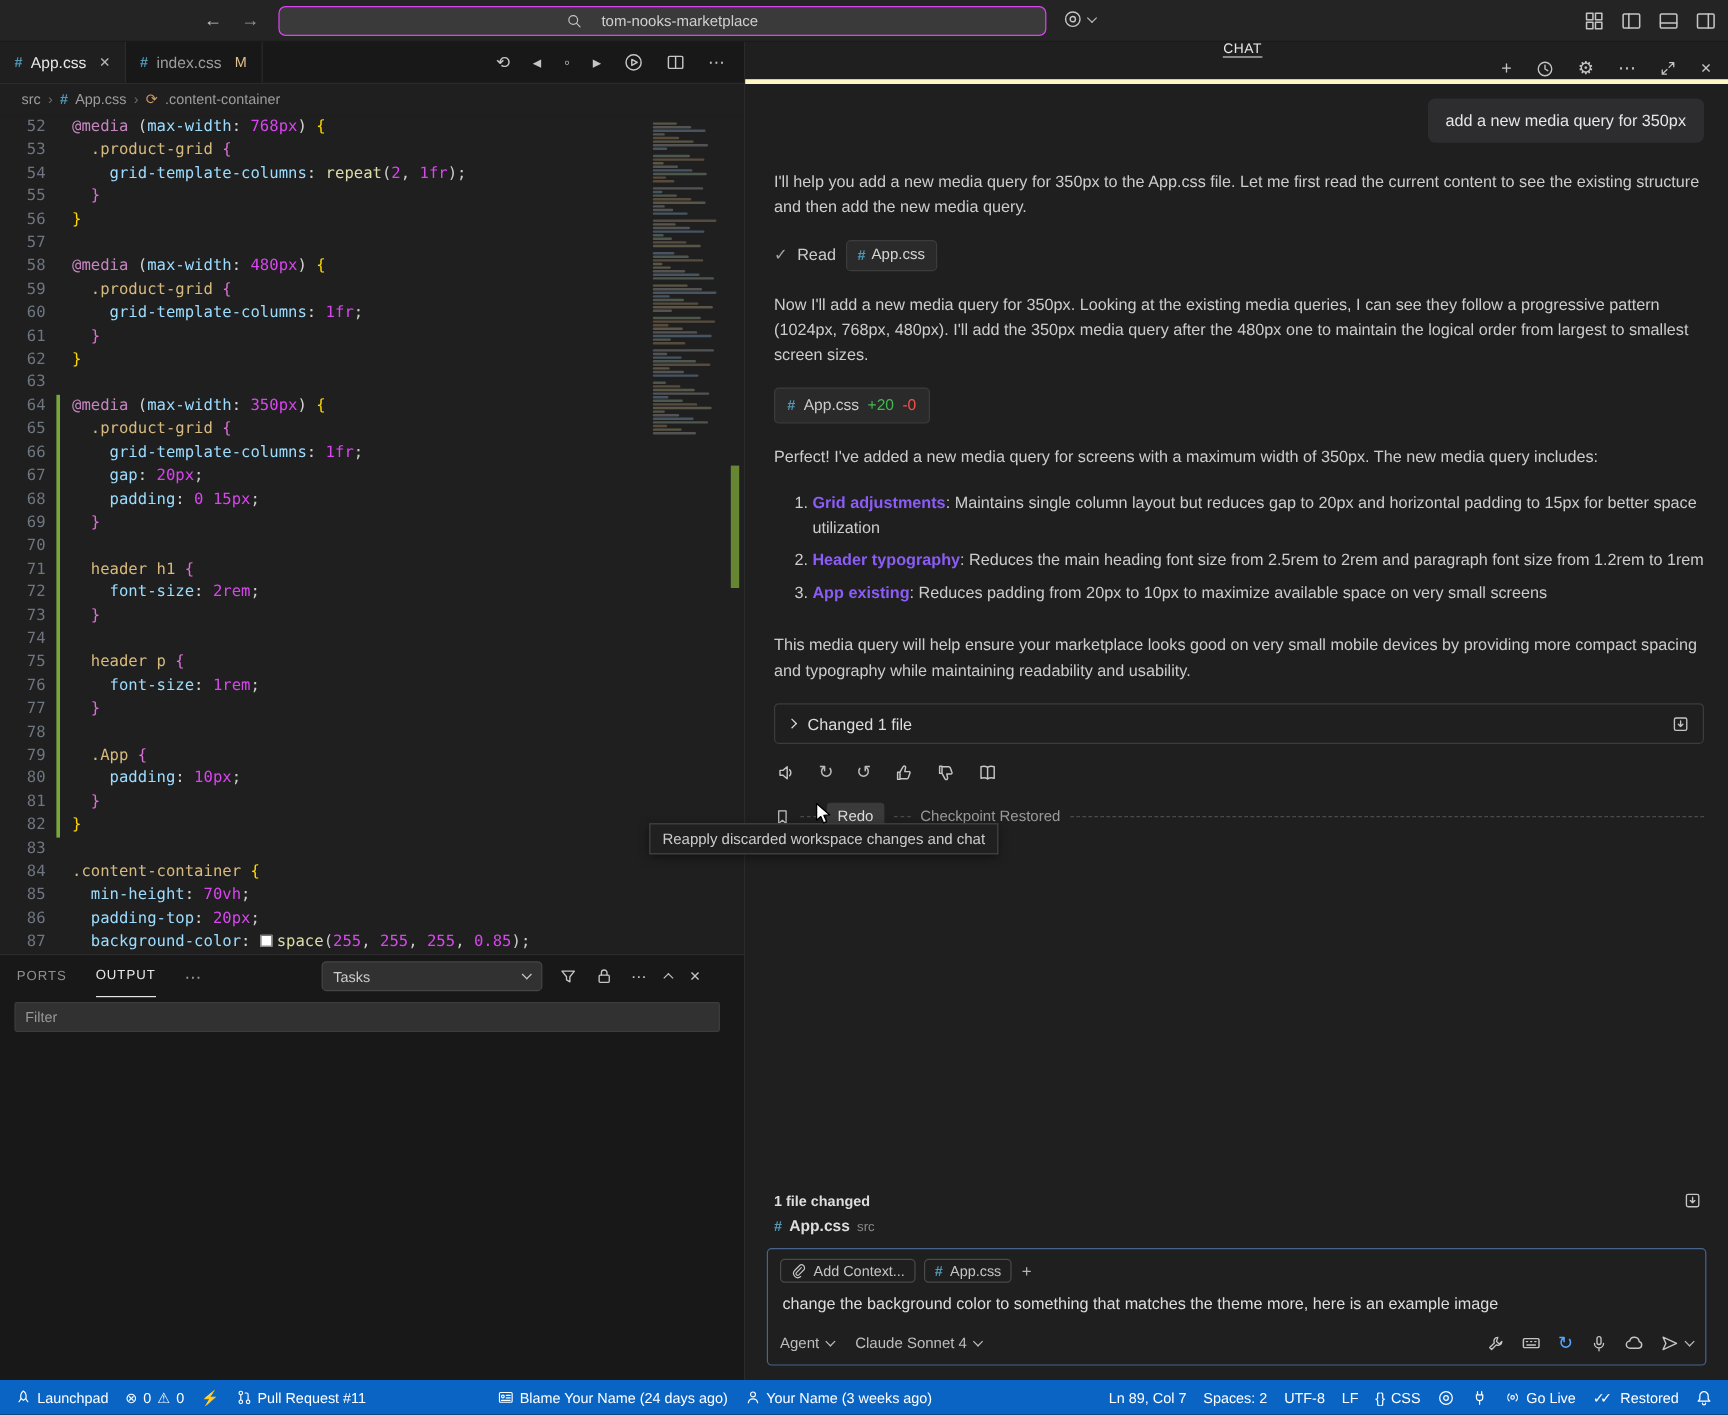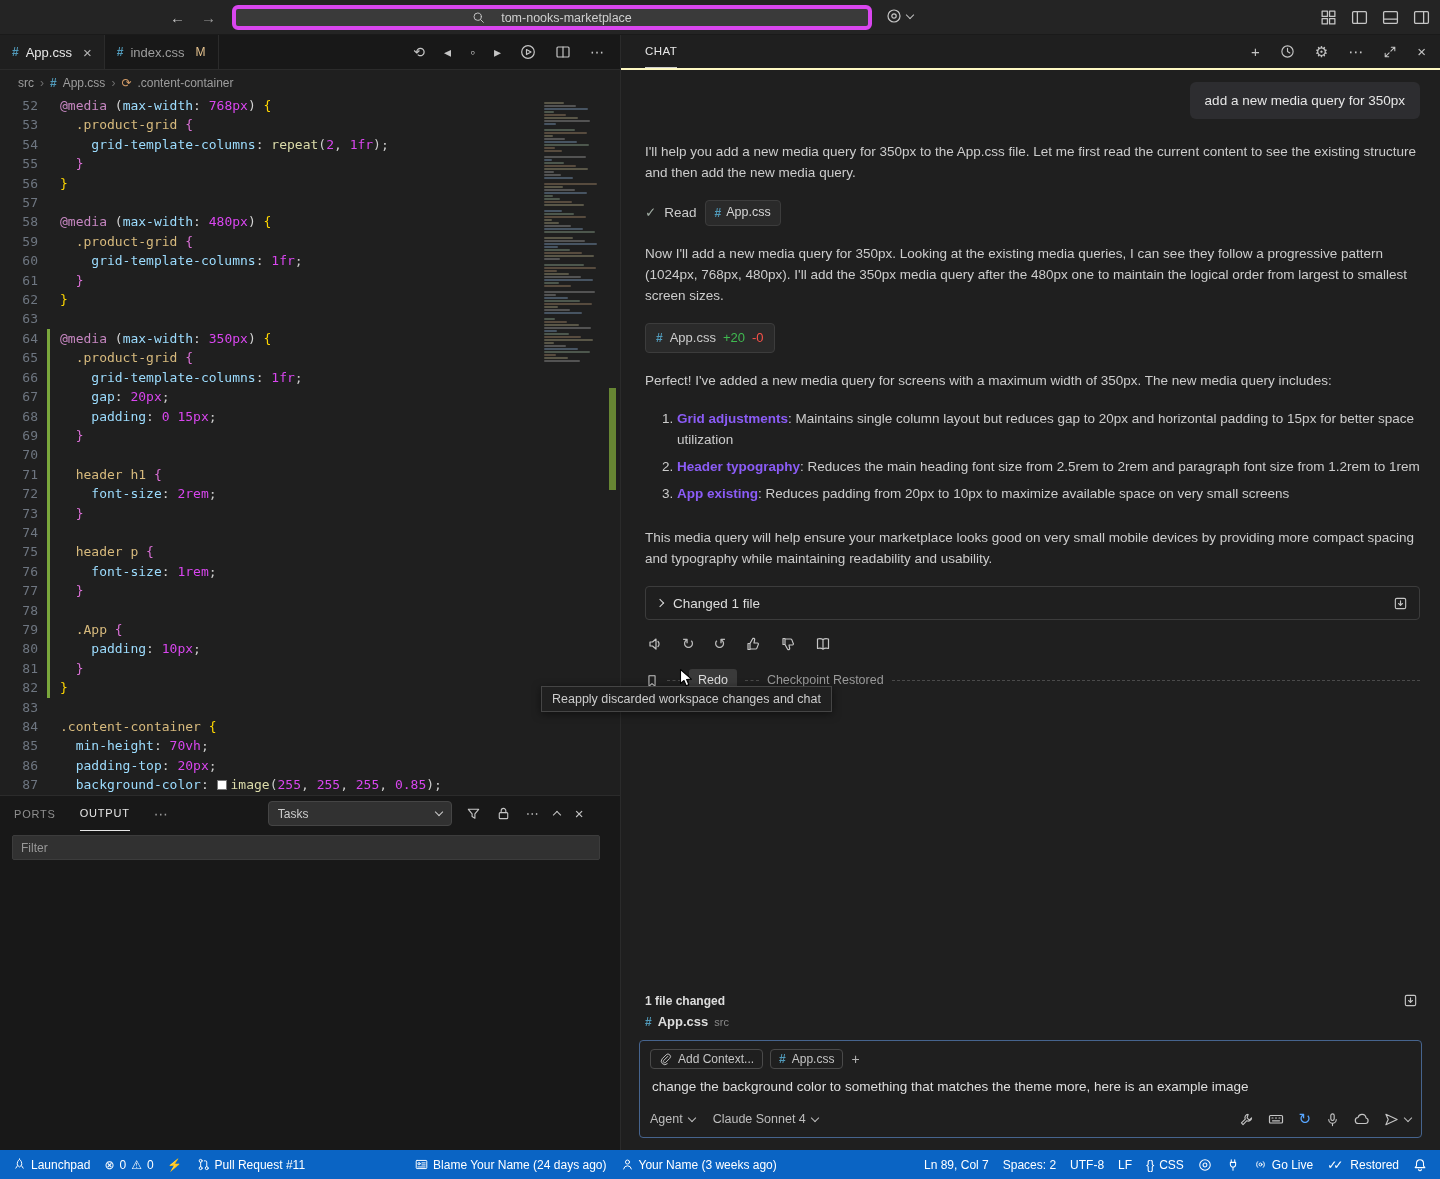--- a/index.html
+++ b/index.html
@@ -6,21 +6,21 @@
   html,body { width:1440px; height:1179px; overflow:hidden; background:#1f1f1f;
     font-family:"Liberation Sans",sans-serif; color:#cccccc; font-size:13px; }
   svg { stroke:#c5c5c5; fill:none; stroke-width:1.2; stroke-linecap:round; stroke-linejoin:round; }
 
   
   .titlebar { height:35px; background:#242424; display:flex; align-items:center; position:relative;
     border-bottom:1px solid #1a1a1a; }
   .nav-arrows { position:absolute; left:170px; display:flex; gap:16px; font-size:15px; color:#c5c5c5; }
   .nav-arrows .fwd { color:#9a9a9a; }
   .url-pill { position:absolute; left:232px; top:5px; width:640px; height:25px; background:#3a3a3a;
-    border:4px solid #d946ef; border-radius:6px; display:flex; align-items:center; justify-content:center;
+    border:1px solid #d946ef; border-radius:6px; display:flex; align-items:center; justify-content:center;
     gap:16px; color:#cfcfcf; font-size:12.5px; }
   .browser-ext { position:absolute; left:886px; top:8px; display:flex; align-items:center; gap:5px; color:#bdbdbd; }
   .win-icons { position:absolute; right:10px; display:flex; gap:14px; align-items:center; }
 
   .chev { display:inline-block; width:6px; height:6px; border-right:1.3px solid currentColor;
     border-bottom:1.3px solid currentColor; transform:rotate(45deg); margin-top:-3px; }
   .chev-right { transform:rotate(-45deg); margin-top:0; }
   .chev-up { transform:rotate(-135deg); margin-top:3px; }
 
   
@@ -68,21 +68,21 @@
     border-radius:4px; display:flex; align-items:center; justify-content:space-between; padding:0 9px;
     font-size:12px; color:#cccccc; cursor:pointer; }
   .panel-icons { margin-left:14px; display:flex; align-items:center; gap:15px; color:#c5c5c5; }
   .filter-row { padding:4px 0 0 12px; }
   .filter-input { width:588px; height:25px; background:#313131; border:1px solid #3c3c3c; border-radius:2px;
     color:#cccccc; font-size:12px; padding:0 8px; font-family:"Liberation Sans",sans-serif; }
   .filter-input::placeholder { color:#989898; }
 
   
   .chat { flex:1; background:#1f1f1f; border-left:1px solid #2b2b2b; display:flex; flex-direction:column; }
-  .chat-head { height:35px; display:flex; align-items:center; padding:0 14px 0 24px; border-bottom:2px solid #fef9c3; }
+  .chat-head { height:35px; display:flex; align-items:center; padding:0 14px 0 24px; border-bottom:4px solid #fef9c3;flex-direction:column; }
   .chat-title { height:100%; display:flex; align-items:center; font-size:11.5px; letter-spacing:.4px;
     color:#e7e7e7; border-bottom:1px solid #cccccc; }
   .chat-head-icons { margin-left:auto; display:flex; align-items:center; gap:20px; color:#c5c5c5; font-size:15px; }
   .chat-body { flex:1; padding:12px 20px 0 24px; font-size:13.5px; line-height:1.56; color:#cccccc;
     overflow:hidden; display:flex; flex-direction:column; }
   .bubble { margin-left:auto; margin-bottom:22px; background:#2d2d30; border-radius:6px; padding:8px 15px;
     color:#e6e6e6; max-width:70%; }
   .para { margin-bottom:17px; }
   .tool-row { display:flex; align-items:center; gap:8px; margin:0 0 17px 0; }
   .tool-check { color:#9da9a0; }
@@ -291,21 +291,21 @@
             <div class="cl">  <span style="color:#da70d6">}</span></div>
             <div class="cl">&nbsp;</div>
             <div class="cl"><span class="tk-se">  .App </span><span style="color:#da70d6">{</span></div>
             <div class="cl">    <span class="tk-pr">padding</span><span class="tk-pu">:</span> <span class="tk-nu">10px</span>;</div>
             <div class="cl">  <span style="color:#da70d6">}</span></div>
             <div class="cl"><span style="color:#ffd700">}</span></div>
             <div class="cl">&nbsp;</div>
             <div class="cl"><span class="tk-se">.content-container </span><span style="color:#ffd700">{</span></div>
             <div class="cl">  <span class="tk-pr">min-height</span><span class="tk-pu">:</span> <span class="tk-nu">70vh</span>;</div>
             <div class="cl">  <span class="tk-pr">padding-top</span><span class="tk-pu">:</span> <span class="tk-nu">20px</span>;</div>
-            <div class="cl">  <span class="tk-pr">background-color</span><span class="tk-pu">:</span> <span class="swatch"></span><span class="tk-fn">image</span>(<span class="tk-nu">255</span>, <span class="tk-nu">255</span>, <span class="tk-nu">255</span>, <span class="tk-nu">0.85</span>);</div>
+            <div class="cl">  <span class="tk-pr">background-color</span><span class="tk-pu">:</span> <span class="swatch"></span><span class="tk-fn">space</span>(<span class="tk-nu">255</span>, <span class="tk-nu">255</span>, <span class="tk-nu">255</span>, <span class="tk-nu">0.85</span>);</div>
           </div>
         </div>
       <div class="minimap" id="minimap">
           <div style="width: 0px; background: rgb(107, 91, 74);"></div>
           <div style="width: 20px; background: rgb(110, 106, 85);"></div>
           <div style="width: 32px; background: rgb(102, 102, 102);"></div>
           <div style="width: 44px; background: rgb(86, 103, 122);"></div>
           <div style="width: 10px; background: rgb(93, 107, 93);"></div>
           <div style="width: 22px; background: rgb(107, 91, 74);"></div>
           <div style="width: 34px; background: rgb(110, 106, 85);"></div>

